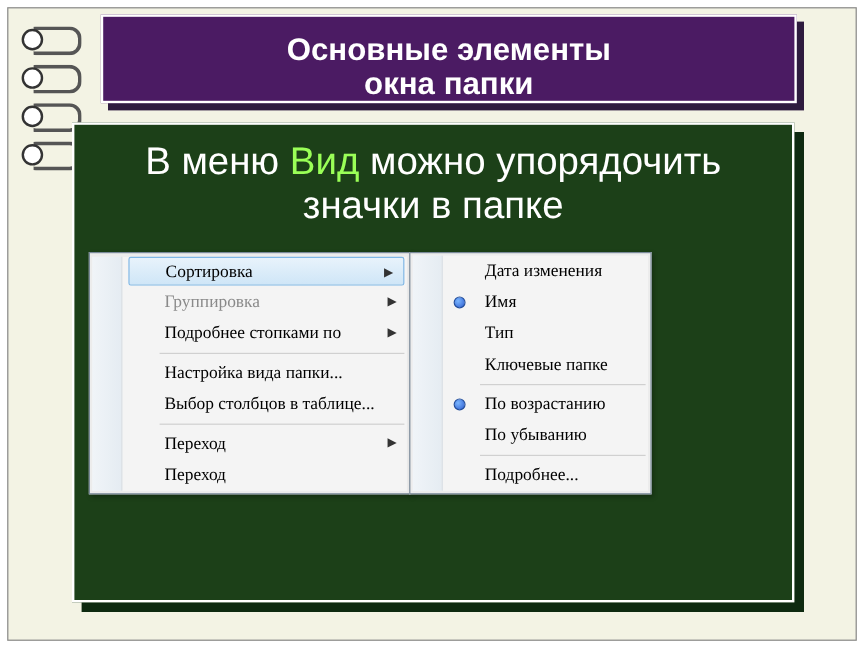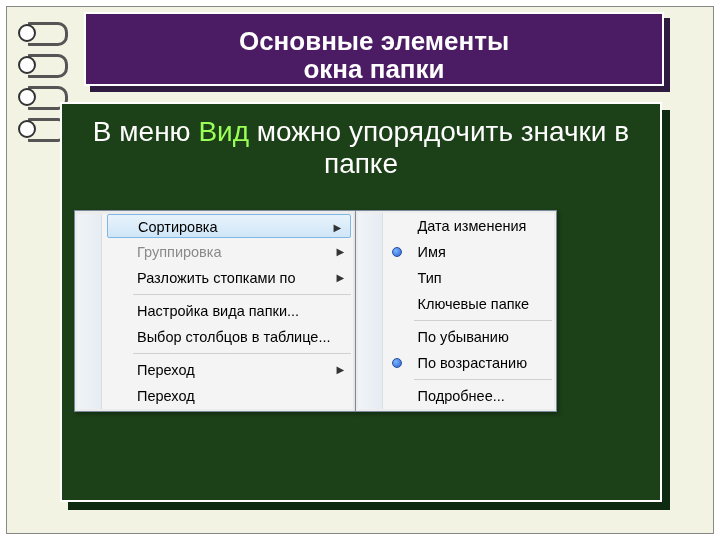--- a/index.html
+++ b/index.html
@@ -79,31 +79,32 @@
   .body-box {
     position: absolute;
     left: 60px; top: 102px; width: 602px; height: 400px;
     background: #1c4018;
     border: 2px solid #ffffff;
     z-index: 4;
   }
   .body-text {
     color: #fff;
     font-family: Verdana, Arial, sans-serif;
-    font-size: 28px;
+    font-size: 32px;
     text-align: center;
     padding: 12px 18px 8px;
     line-height: 1.15;
   }
   .body-text .hl { color: #9aff57; }
   .menus {
     position: absolute;
     left: 12px; top: 106px;
     display: flex;
     align-items: flex-start;
+    font-family: Liberation Serif, serif;
   }
   .menu-outer {
     background: #ececec;
     border: 1px solid #7a8a9a;
     padding: 2px;
     box-shadow: 2px 2px 4px rgba(0,0,0,0.3);
   }
   .menu-outer + .menu-outer { margin-left: -1px; }
   .menu {
     background: #f4f4f4;
@@ -196,21 +197,21 @@
       <div class="menu iconcol">
         <div class="row highlight">
           <span>Сортировка</span>
           <span class="arrow">▶</span>
         </div>
         <div class="row disabled">
           <span>Группировка</span>
           <span class="arrow">▶</span>
         </div>
         <div class="row">
-          <span>Разложить стопками по</span>
+          <span>Подробнее стопками по</span>
           <span class="arrow">▶</span>
         </div>
         <div class="sep"></div>
         <div class="row">
           <span>Настройка вида папки...</span>
         </div>
         <div class="row">
           <span>Выбор столбцов в таблице...</span>
         </div>
         <div class="sep"></div>
@@ -234,26 +235,26 @@
           <span>Имя</span>
         </div>
         <div class="row">
           <span>Тип</span>
         </div>
         <div class="row">
           <span>Ключевые папке</span>
         </div>
         <div class="sep"></div>
         <div class="row">
-          <span>По убыванию</span>
-        </div>
-        <div class="row">
           <span class="bullet"></span>
           <span>По возрастанию</span>
         </div>
+        <div class="row">
+          <span>По убыванию</span>
+        </div>
         <div class="sep"></div>
         <div class="row">
           <span>Подробнее...</span>
         </div>
       </div>
     </div>
 
   </div>
 </div>
 

